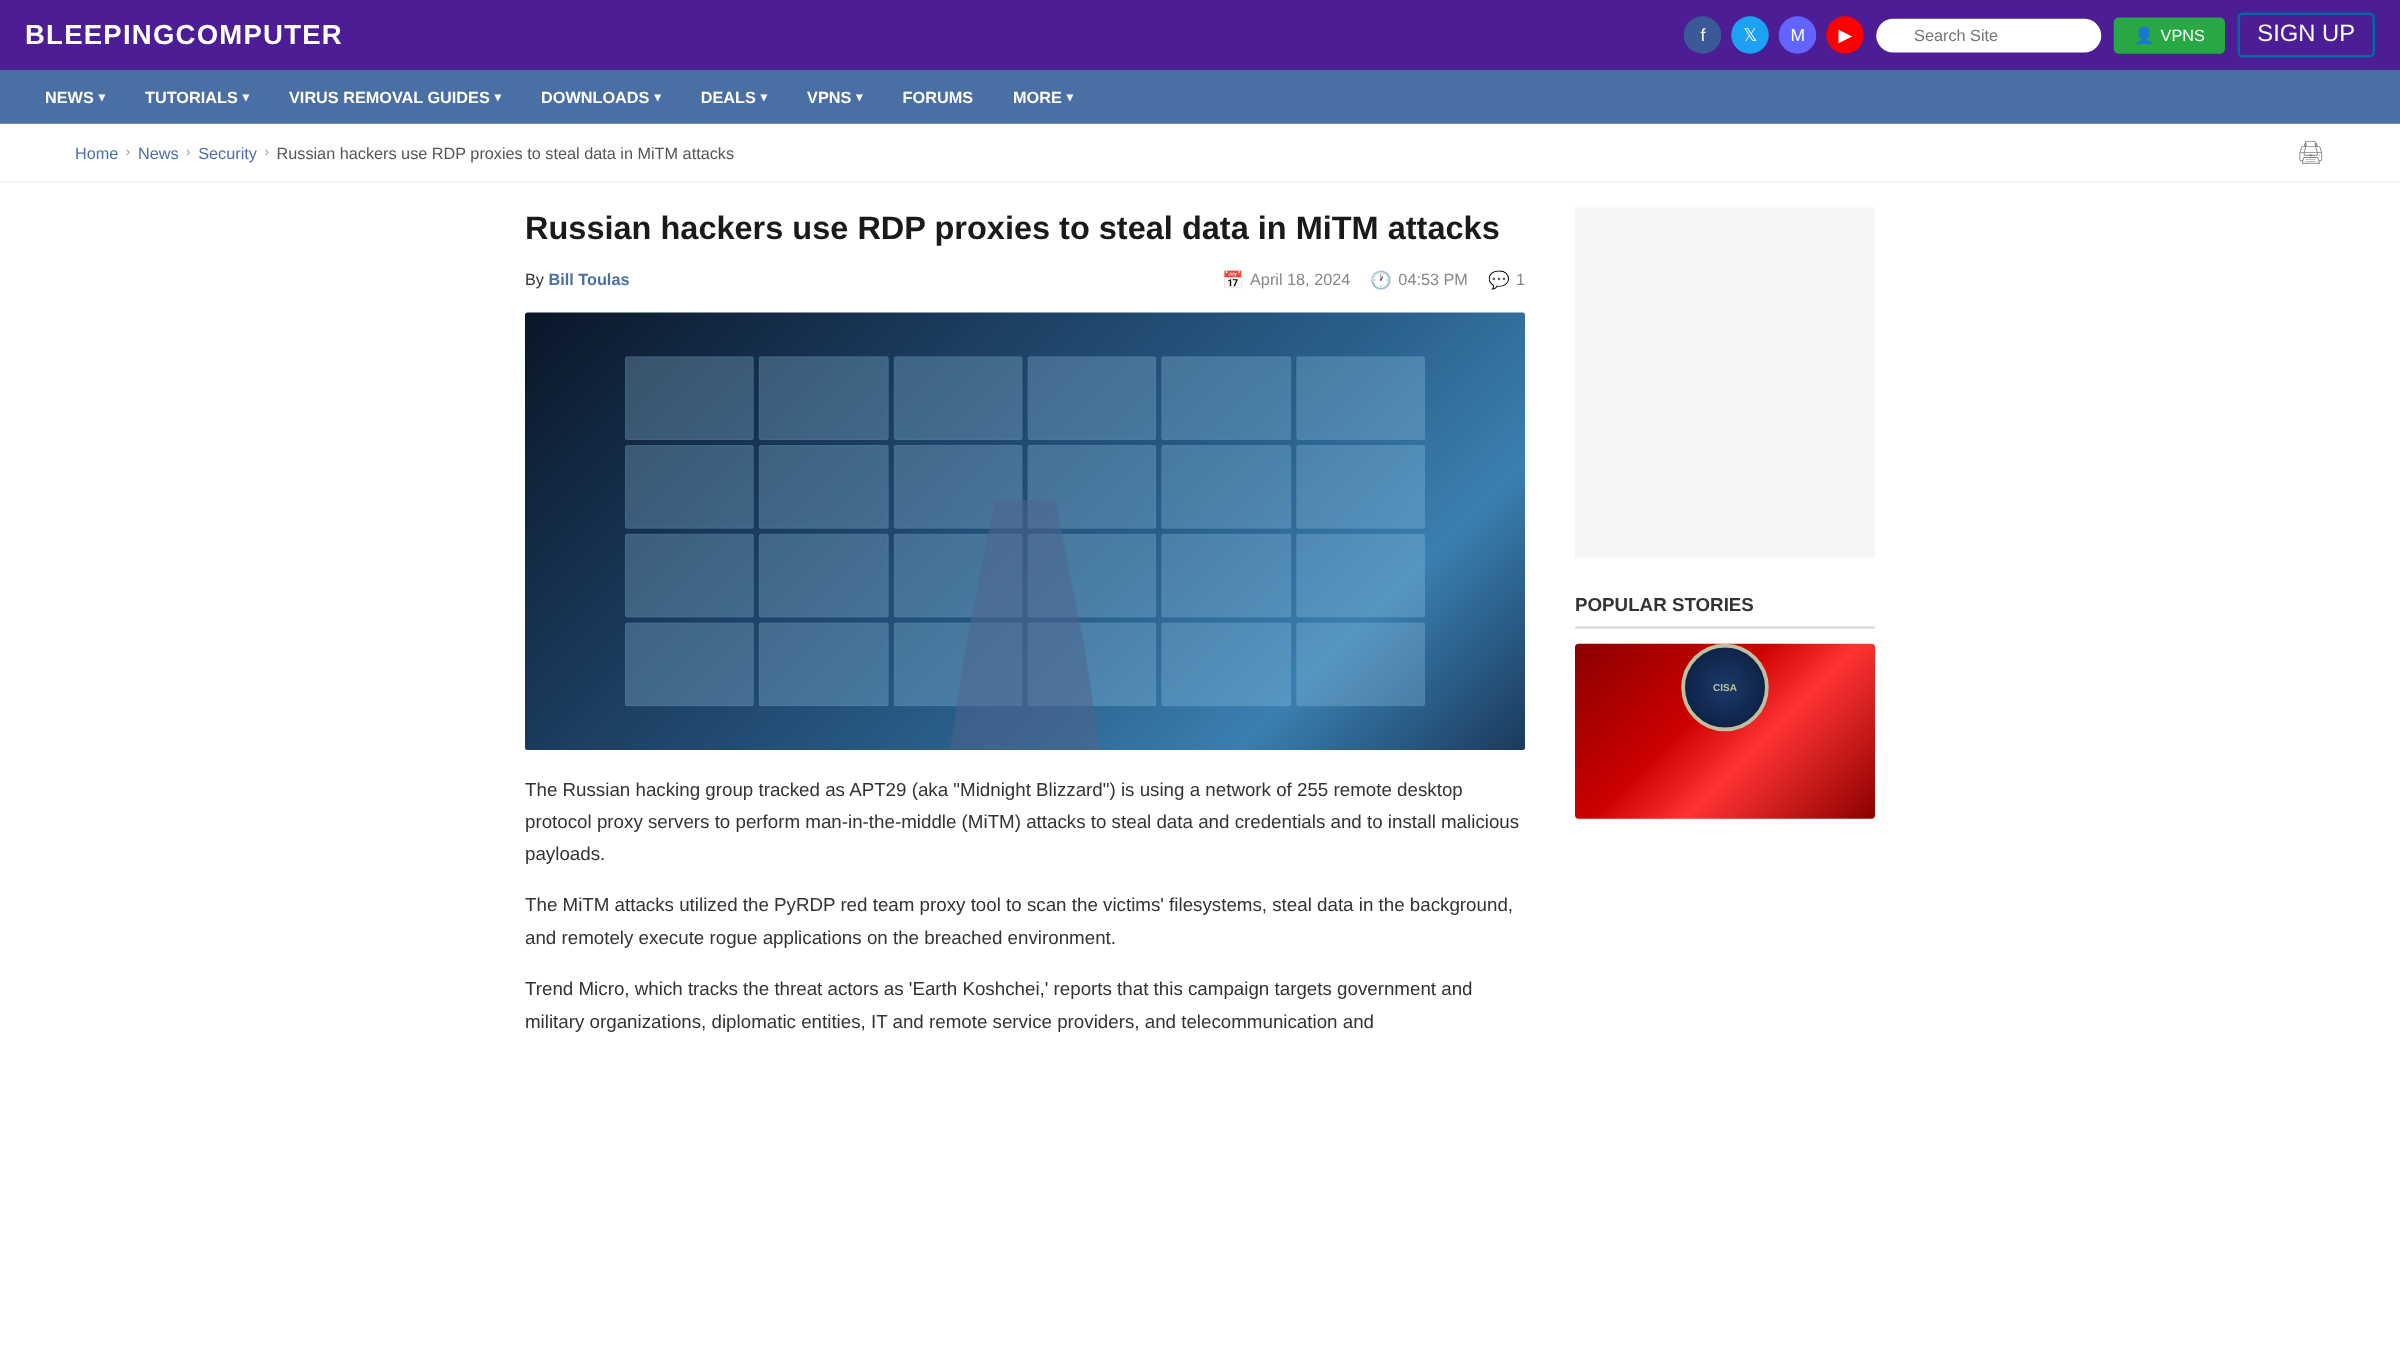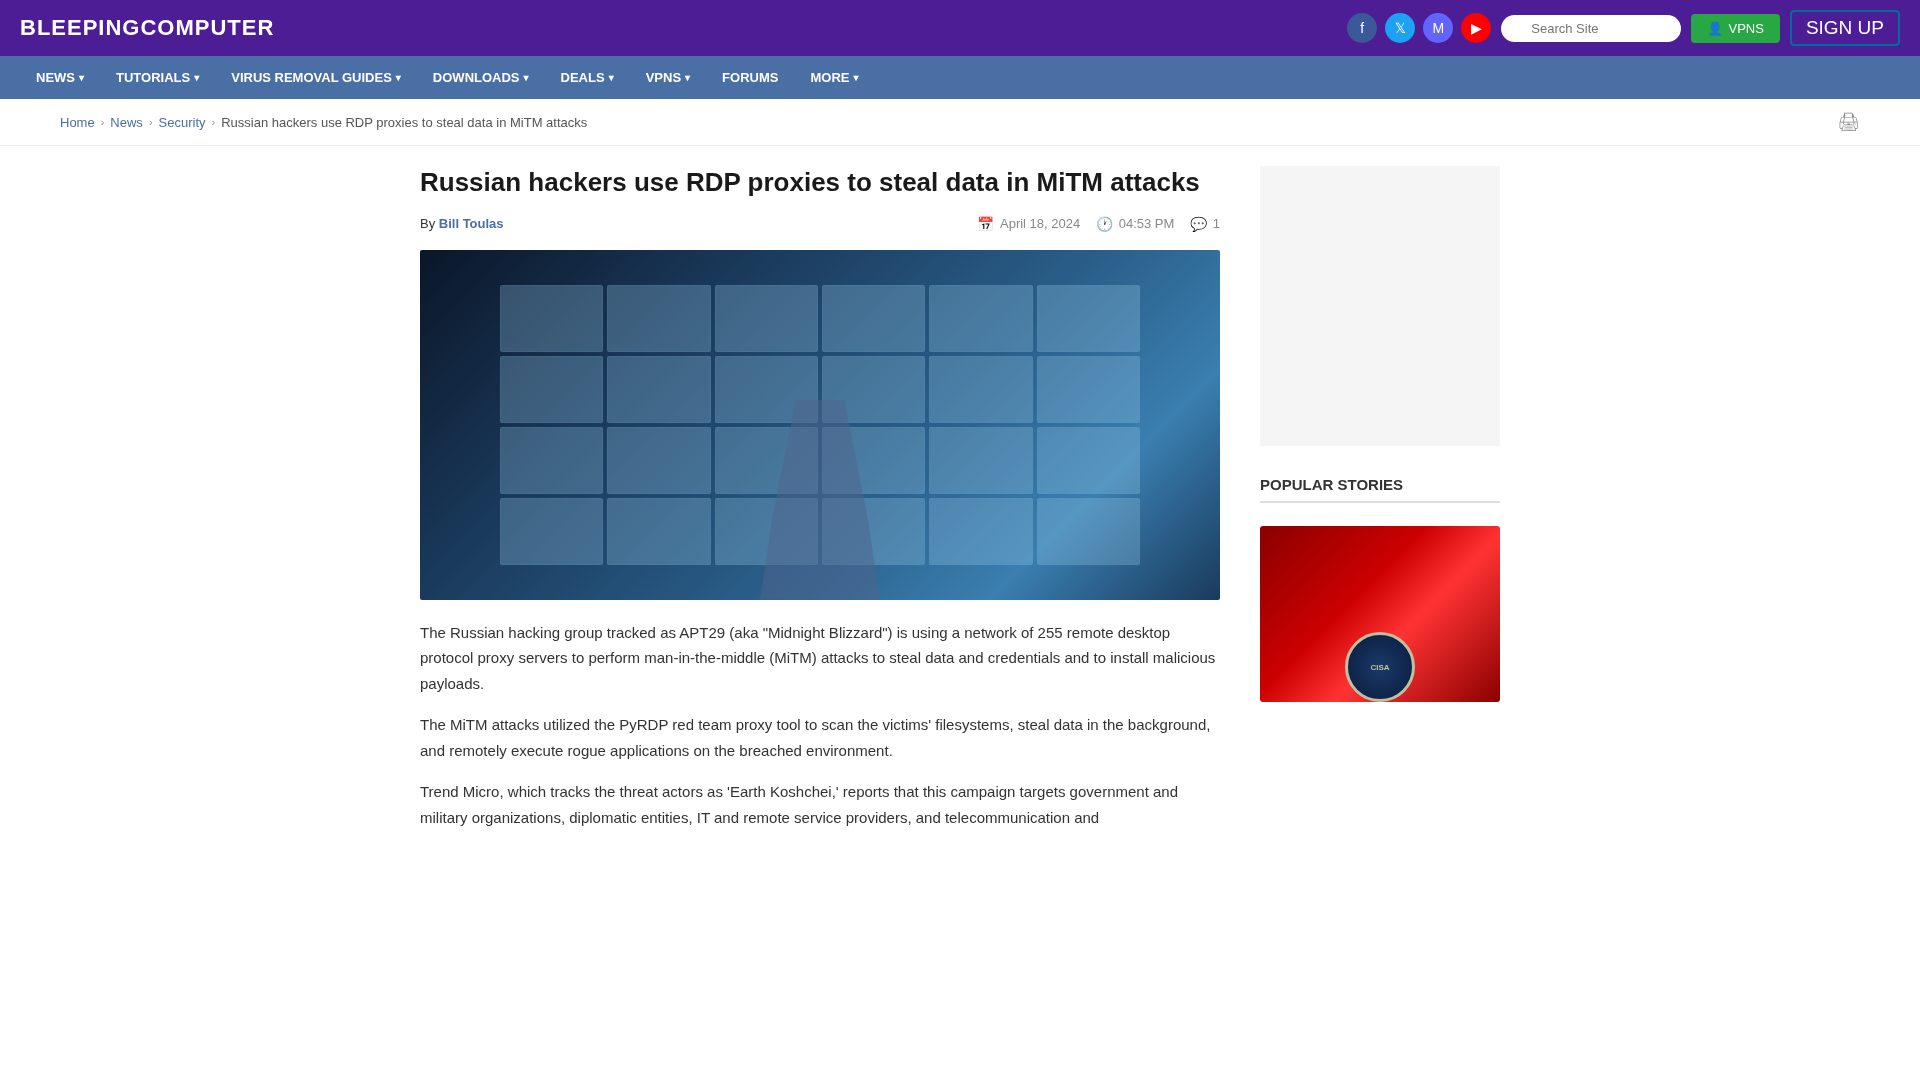--- a/index.html
+++ b/index.html
@@ -219,30 +219,30 @@
     }
 
     
     .popular-stories-title {
       font-size: 15px;
       font-weight: 700;
       text-transform: uppercase;
       color: #333;
       border-bottom: 2px solid #ddd;
       padding-bottom: 8px;
-      margin-bottom: 23px;
+      margin-bottom: 12px;
       margin-top: 30px;
     }
     .popular-story-image {
       width: 100%;
-      height: 176px;
+      height: 140px;
       background: linear-gradient(135deg, #8b0000 0%, #cc0000 40%, #ff3333 60%, #8b0000 100%);
       border-radius: 3px;
       display: flex;
-      align-items: flex-end;
+      align-items: flex-start;
       justify-content: center;
       overflow: hidden;
       position: relative;
     }
     .cisa-badge {
       width: 70px;
       height: 70px;
       border-radius: 50%;
       background: radial-gradient(circle, #1a3a6a 0%, #0a1a3a 100%);
       border: 3px solid #c0c0a0;

